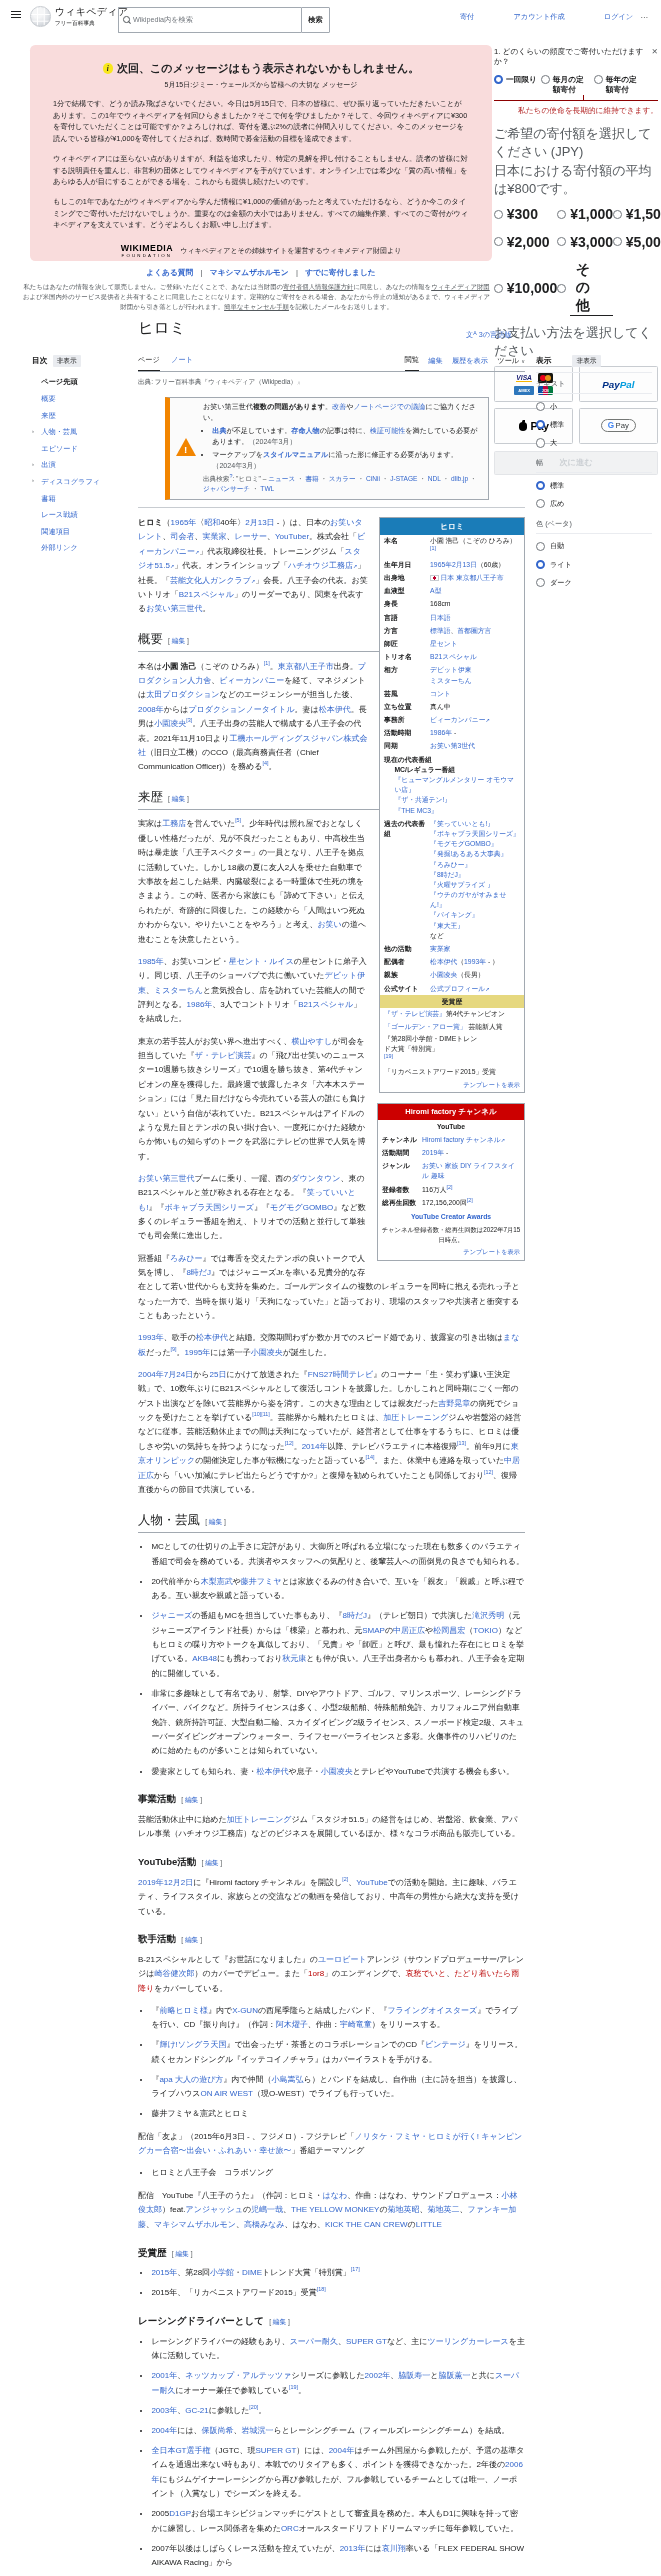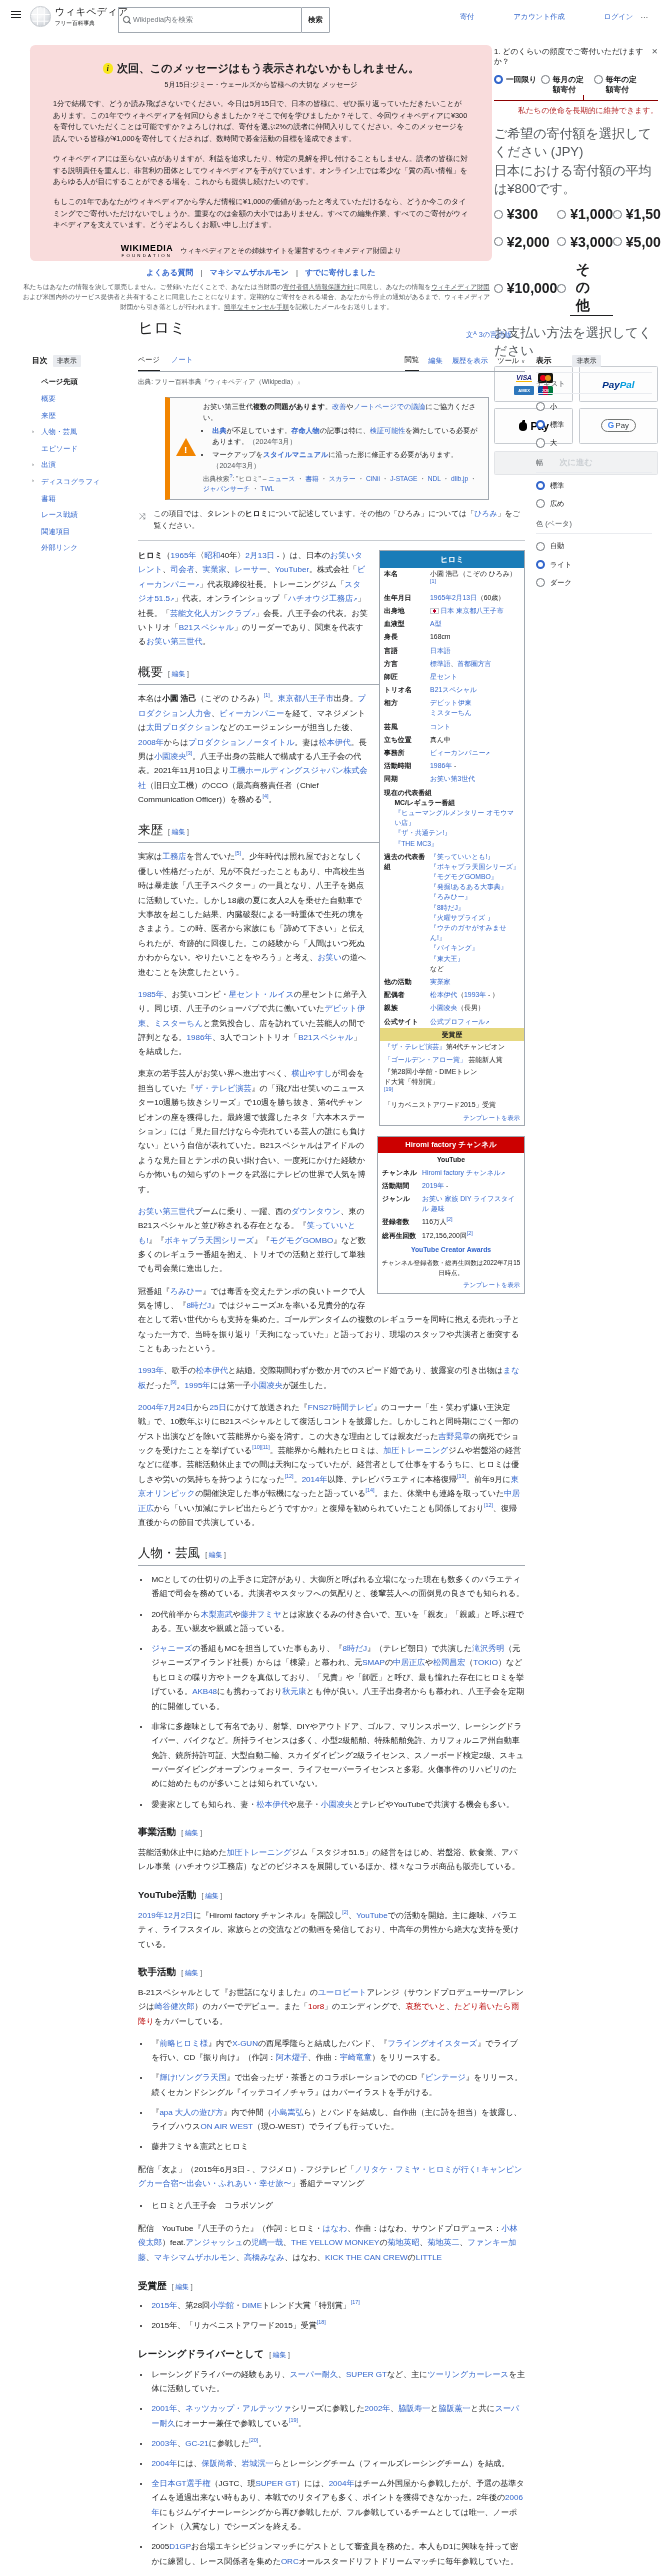--- a/index.html
+++ b/index.html
@@ -394,24 +394,20 @@
     <div id="ambox">
       <span class="tri"></span>
       <div><span>お笑い第三世代</span><span class="b">複数の問題があります</span><span>。</span><span class="lk">改善</span><span>や</span><span class="lk">ノートページでの議論</span><span>にご協力ください。</span></div>
       <ul>
         <li><span class="lk b">出典</span><span>が不足しています。</span><span class="lk b">存命人物</span><span>の記事は特に、</span><span class="lk">検証可能性</span><span>を満たしている必要があります。</span><span class="gy">（2024年3月）</span></li>
         <li><span>マークアップを</span><span class="lk b">スタイルマニュアル</span><span>に沿った形に修正する必要があります。</span><span class="gy">（2024年3月）</span></li>
       </ul>
       <div class="srch"><span class="gy">出典検索</span><span class="sup">?</span><span class="gy">: "ヒロミ" – </span><span class="lk">ニュース</span><span class="gy"> ・ </span><span class="lk">書籍</span><span class="gy"> ・ </span><span class="lk">スカラー</span><span class="gy"> ・ </span><span class="lk">CiNii</span><span class="gy"> ・ </span><span class="lk">J-STAGE</span><span class="gy"> ・ </span><span class="lk">NDL</span><span class="gy"> ・ </span><span class="lk">dlib.jp</span><span class="gy"> ・ </span><span class="lk">ジャパンサーチ</span><span class="gy"> ・ </span><span class="lk">TWL</span></div>
     </div>
 
-    <div id="hatnote">
-      <span class="fork"></span>
-      <span><span>この項目では、タレントの</span><span class="b">ヒロミ</span><span>について記述しています。その他の「ひろみ」については「</span><span class="lk">ひろみ</span><span>」をご覧ください。</span></span>
-    </div>
     <hr id="hat-rule">
 
     <div id="lead">
 
       <div class="infobox">
         <div class="ib-title">ヒロミ</div>
         <div class="ib-row">
             <div class="ib-l">本名</div>
             <div class="ib-v"><span>小園 浩己（こぞの ひろみ）</span><span class="sup">[1]</span></div>
           </div>

